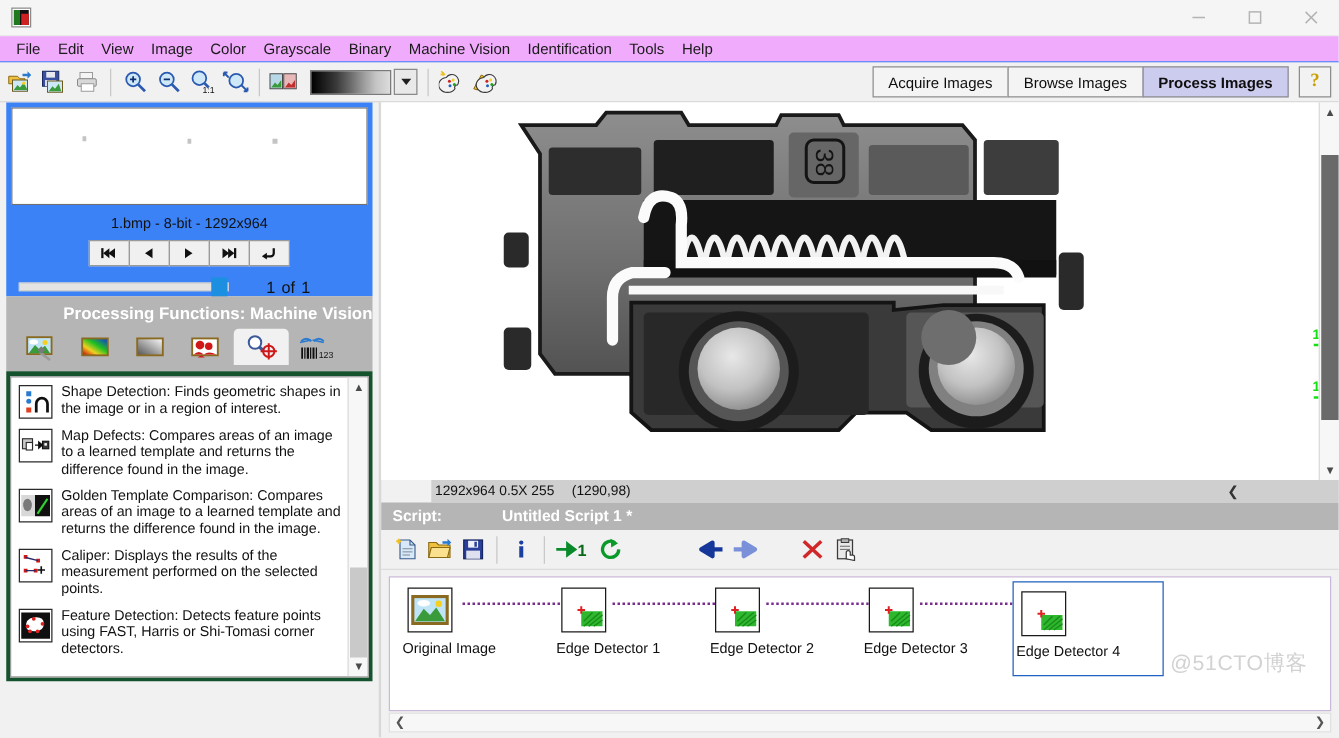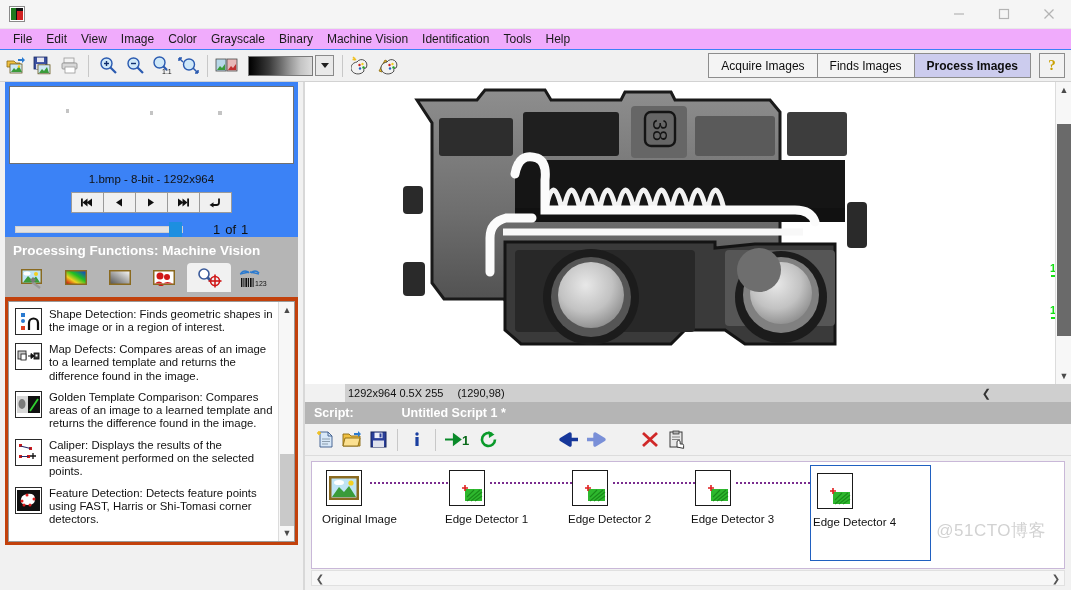--- a/index.html
+++ b/index.html
@@ -109,31 +109,31 @@
   .slider-track { width: 168px; height: 7px; background: #e3e3e3; border: 1px solid #cfcfcf; position: relative; }
   .slider-thumb { position: absolute; right: 0px; top: -5px; width: 13px; height: 18px; background: #1d8fe0; }
   .slider-lbl { margin-left: 30px; font-size: 13px; color: #111; }
   .slider-lbl .of { margin: 0 5px; }
 
   
   .pf-header {
     position: absolute; left: 5px; top: 155px; width: 293px; height: 60px;
     background: #b5b5b5;
   }
-  .pf-title { color: #fff; font-weight: bold; font-size: 13.5px; padding: 6px 0 0 8px; }
+  .pf-title { color: #fff; font-weight: bold; font-size: 13.5px; padding: 6px 0 0 8px; text-align: right; }
   .pf-tabs { display: flex; align-items: flex-end; padding-left: 6px; margin-top: 4px; height: 30px; }
   .pf-tab {
     width: 44px; height: 29px; display: flex; align-items: center; justify-content: center;
     background: transparent; border: none; position: relative;
   }
   .pf-tab.active { background: #f1f1f1; border-radius: 4px 4px 0 0; }
 
   .pf-list-wrap {
     position: absolute; left: 5px; top: 215px; width: 293px; height: 248px;
-    background: #c2410c; padding: 4px 3px 3px 3px;
+    background: #14532d; padding: 4px 3px 3px 3px;
   }
   .pf-list {
     width: 287px; height: 241px; border: 1px solid #9a9a9a; background: #fff;
     position: relative; overflow: hidden;
   }
   .pf-items { position: absolute; left: 0; top: 0; width: 270px; }
   .pf-item { display: flex; padding: 6px 4px 2px 6px; align-items: flex-start; }
   .pf-ico {
     width: 27px; height: 27px; border: 1px solid #2a2a2a; background: #fff;
     flex: none; margin-right: 7px; position: relative;
@@ -189,21 +189,21 @@
   .step {
     position: absolute; top: 8px; width: 120px; height: 64px;
     display: flex; flex-direction: column; align-items: flex-start;
   }
   .step-ico {
     width: 36px; height: 36px; border: 1px solid #1a1a1a; background: #fff;
     margin-left: 6px; position: relative;
   }
   .step-lbl { font-size: 11.5px; color: #101010; margin-top: 7px; margin-left: 2px; white-space: nowrap; }
   .step.selected {
-    top: 3px; width: 121px; height: 96px; border: 1px solid #2060c0; background: #fff;
+    top: 3px; width: 121px; height: 76px; border: 1px solid #2060c0; background: #fff;
   }
   .step-link {
     position: absolute; top: 20px; height: 0; border-top: 2px dotted #7a2d8f;
   }
 
   .hscroll {
     position: absolute; left: 6px; right: 6px; bottom: 4px; height: 16px;
     background: #f7f7f7; border: 1px solid #e0e0e0;
   }
   .hs-arrow { position: absolute; top: 0; width: 16px; height: 14px; display: flex; align-items: center; justify-content: center; color: #555; font-size: 10px; }
@@ -358,21 +358,21 @@
           <circle cx="12.5" cy="9" r="1.2" fill="#d02020"></circle>
           <circle cx="15.5" cy="8" r="1.2" fill="#f0d020"></circle>
           <circle cx="13" cy="12.5" r="1.2" fill="#2060c0"></circle>
           <circle cx="16.5" cy="11.5" r="1.2" fill="#20a020"></circle>
         </svg>
       </div>
     </div>
 
     <div class="mode-tabs">
       <div class="mode-tab">Acquire Images</div>
-      <div class="mode-tab">Finds Images</div>
+      <div class="mode-tab">Browse Images</div>
       <div class="mode-tab active">Process Images</div>
       <div class="help-btn">?</div>
     </div>
   </div>
 
   <div class="leftcol">
 
     <div class="thumb-panel">
       <div class="thumb-frame">
         <svg class="thumb-img" viewBox="0 0 285 115" preserveAspectRatio="none">

